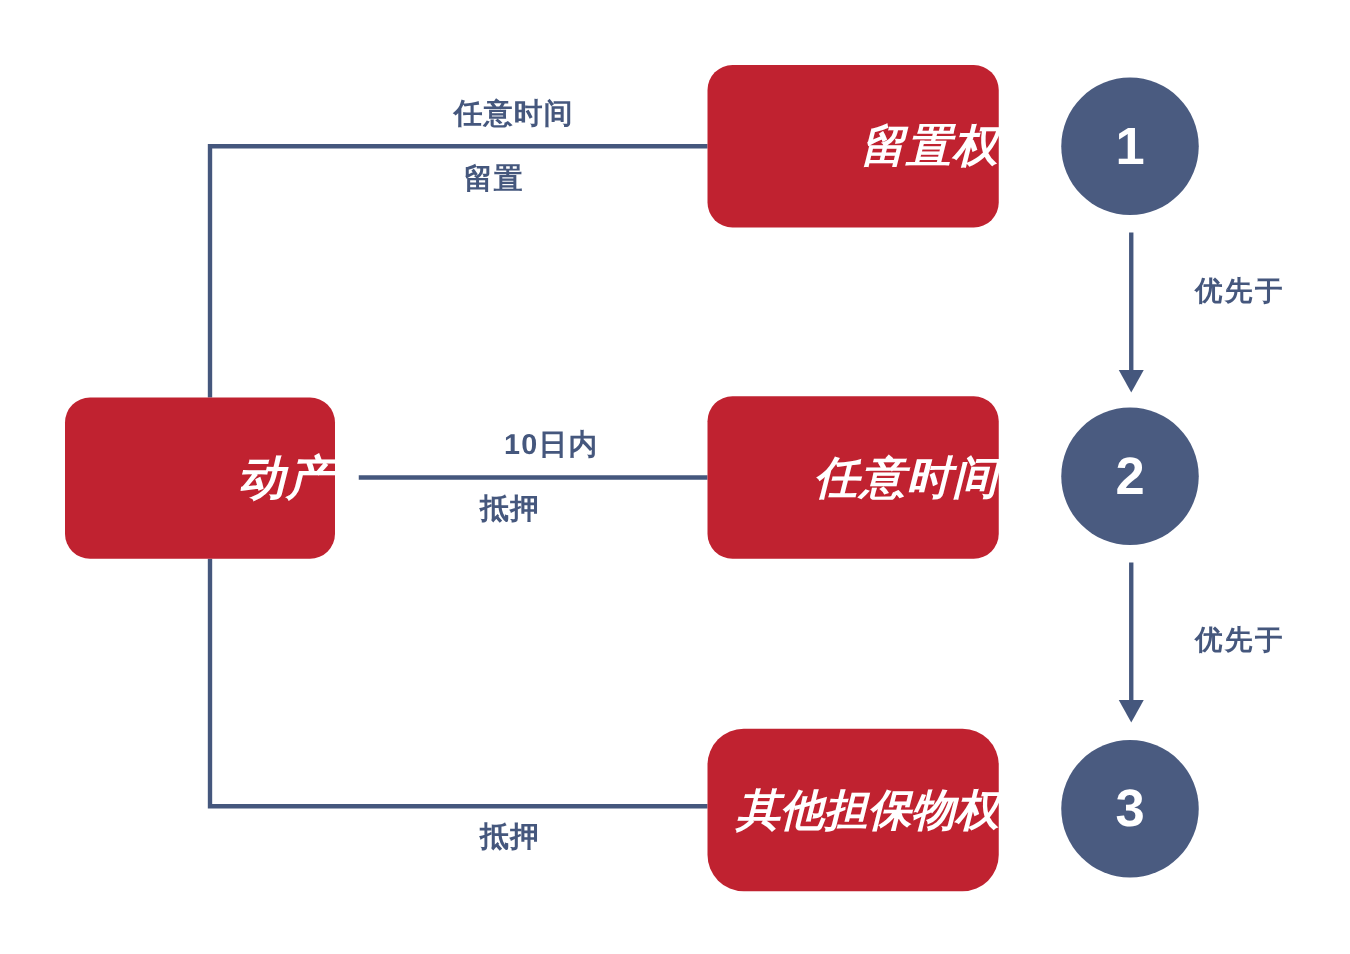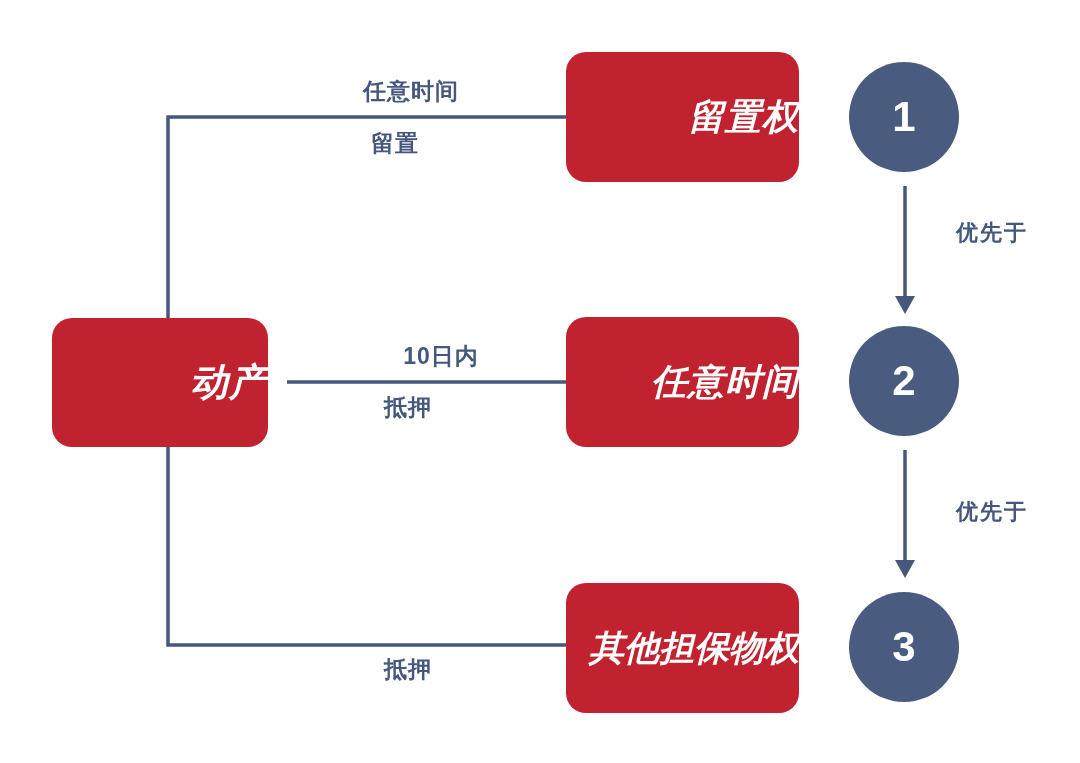--- a/index.html
+++ b/index.html
@@ -44,21 +44,21 @@
     font-size: 36px;
     font-weight: bold;
     letter-spacing: 1px;
     text-align: center;
     box-sizing: border-box;
     font-style: italic;
   }
   .node-root   { left: 52px;  top: 318px; width: 216px; height: 129px; font-size: 38px; }
   .node-lien   { left: 566px; top: 52px;  }
   .node-price  { left: 566px; top: 317px; }
-  .node-other  { left: 566px; top: 583px; font-size: 35px; letter-spacing: 0; }
+  .node-other  { left: 566px; top: 583px; font-size: 35px; letter-spacing: 0; border-radius: 29px; }
 
   .edge-label {
     position: absolute;
     transform: translate(-50%, -50%);
     color: var(--label, #45577D);
     font-size: 23px;
     font-weight: bold;
     white-space: nowrap;
     letter-spacing: 1px;
   }

